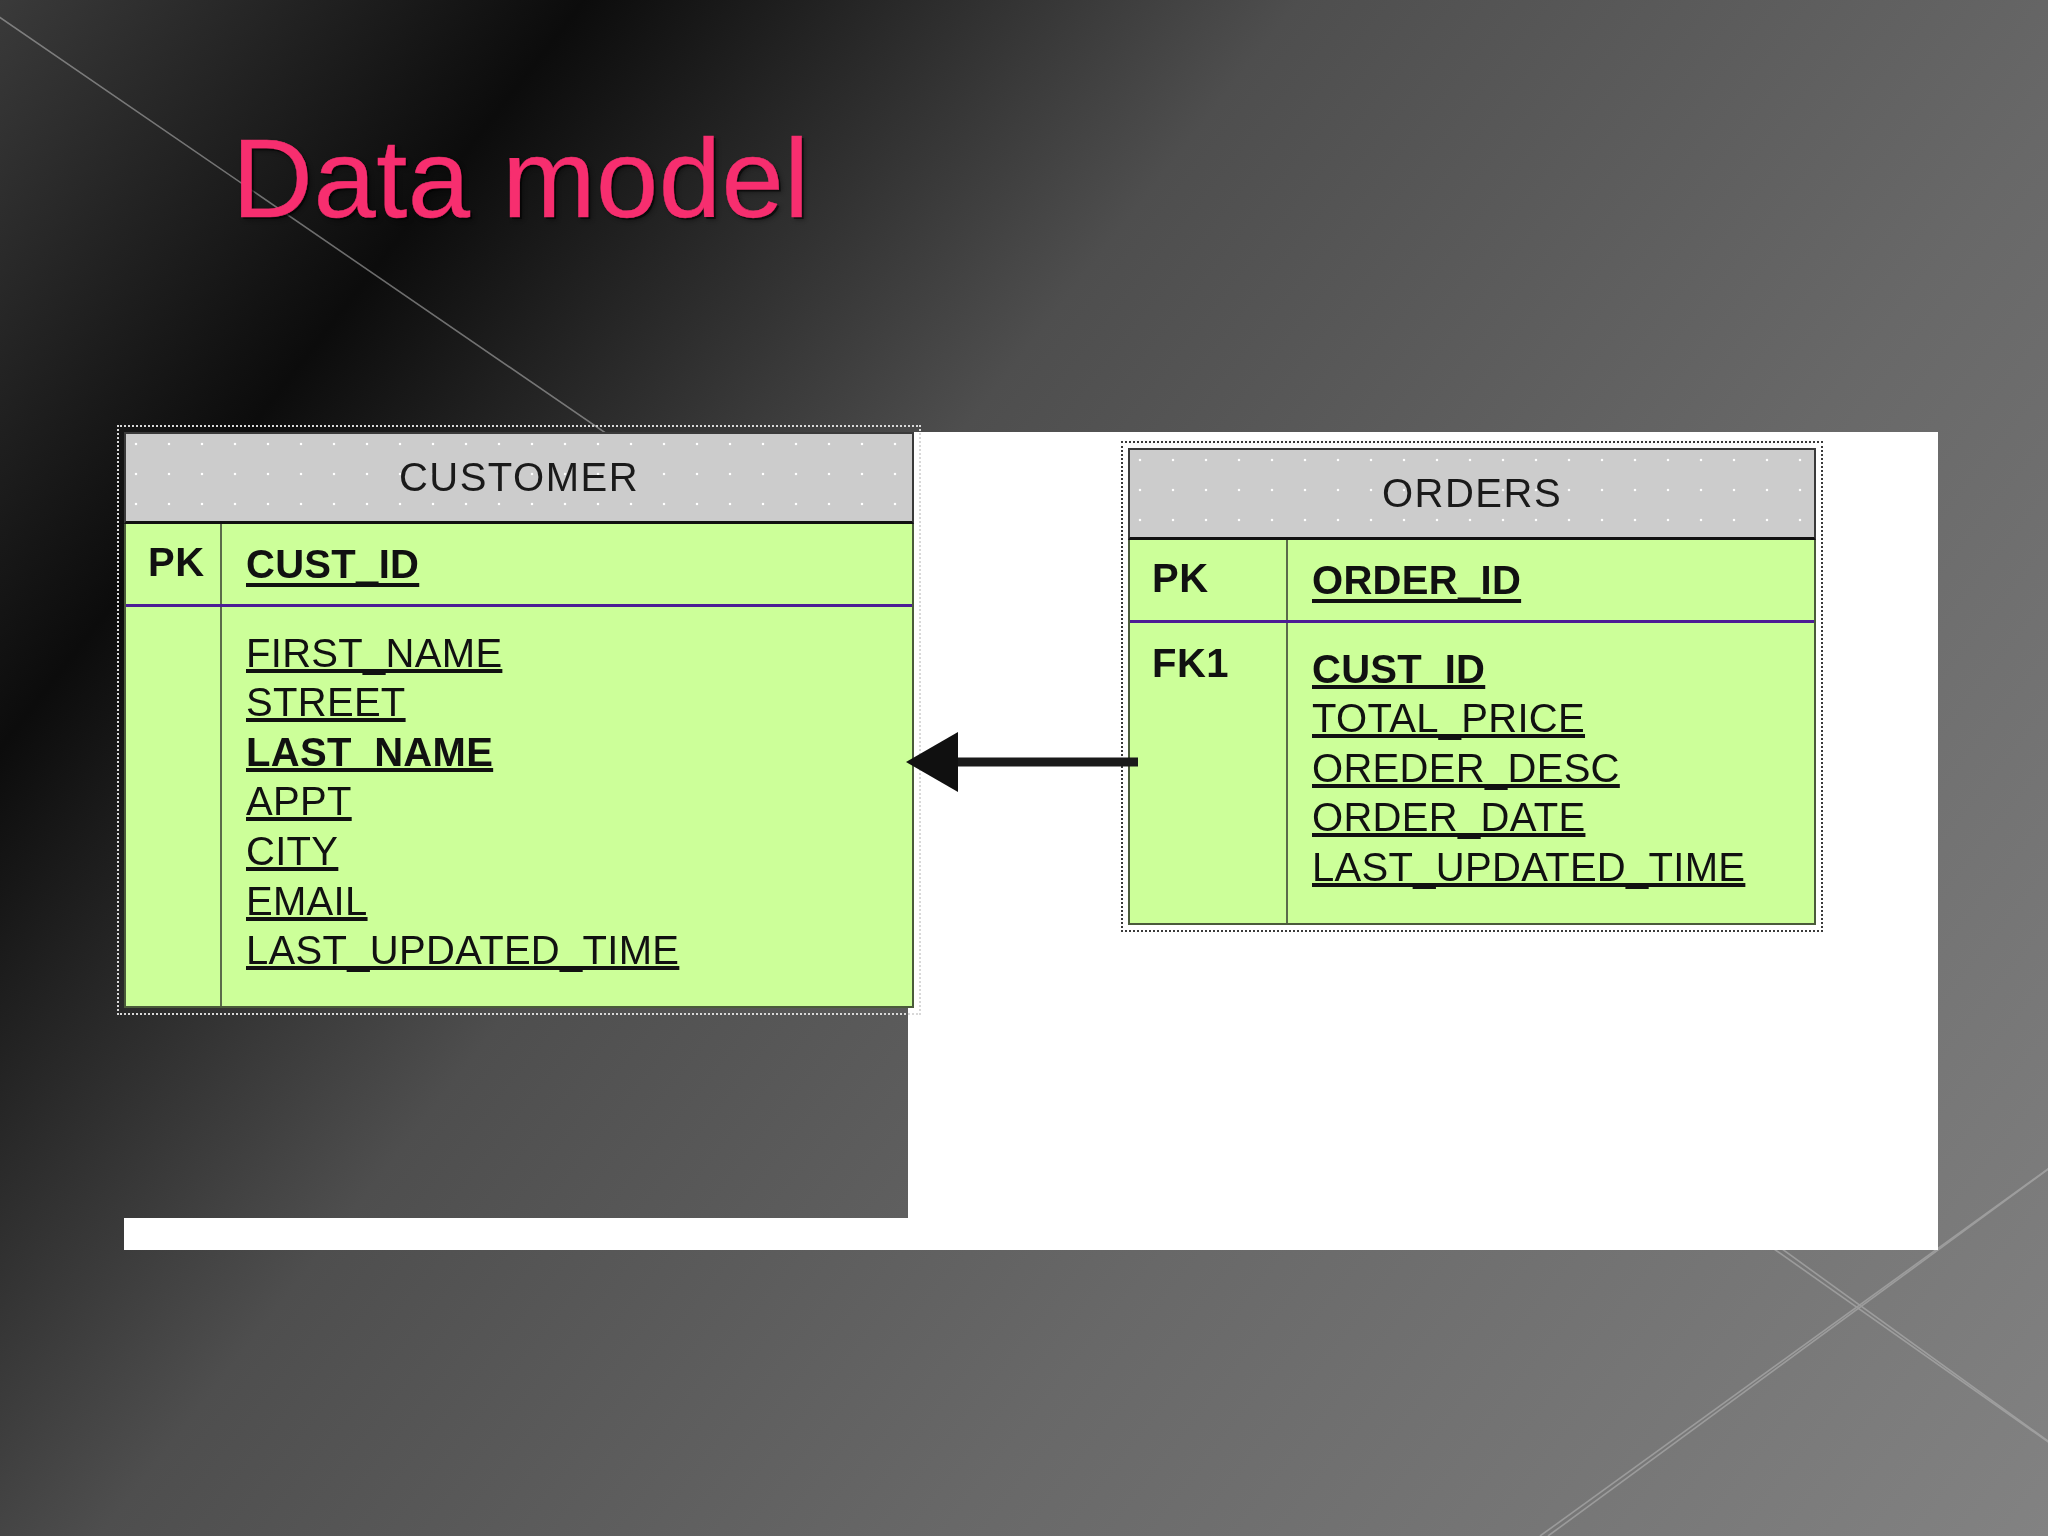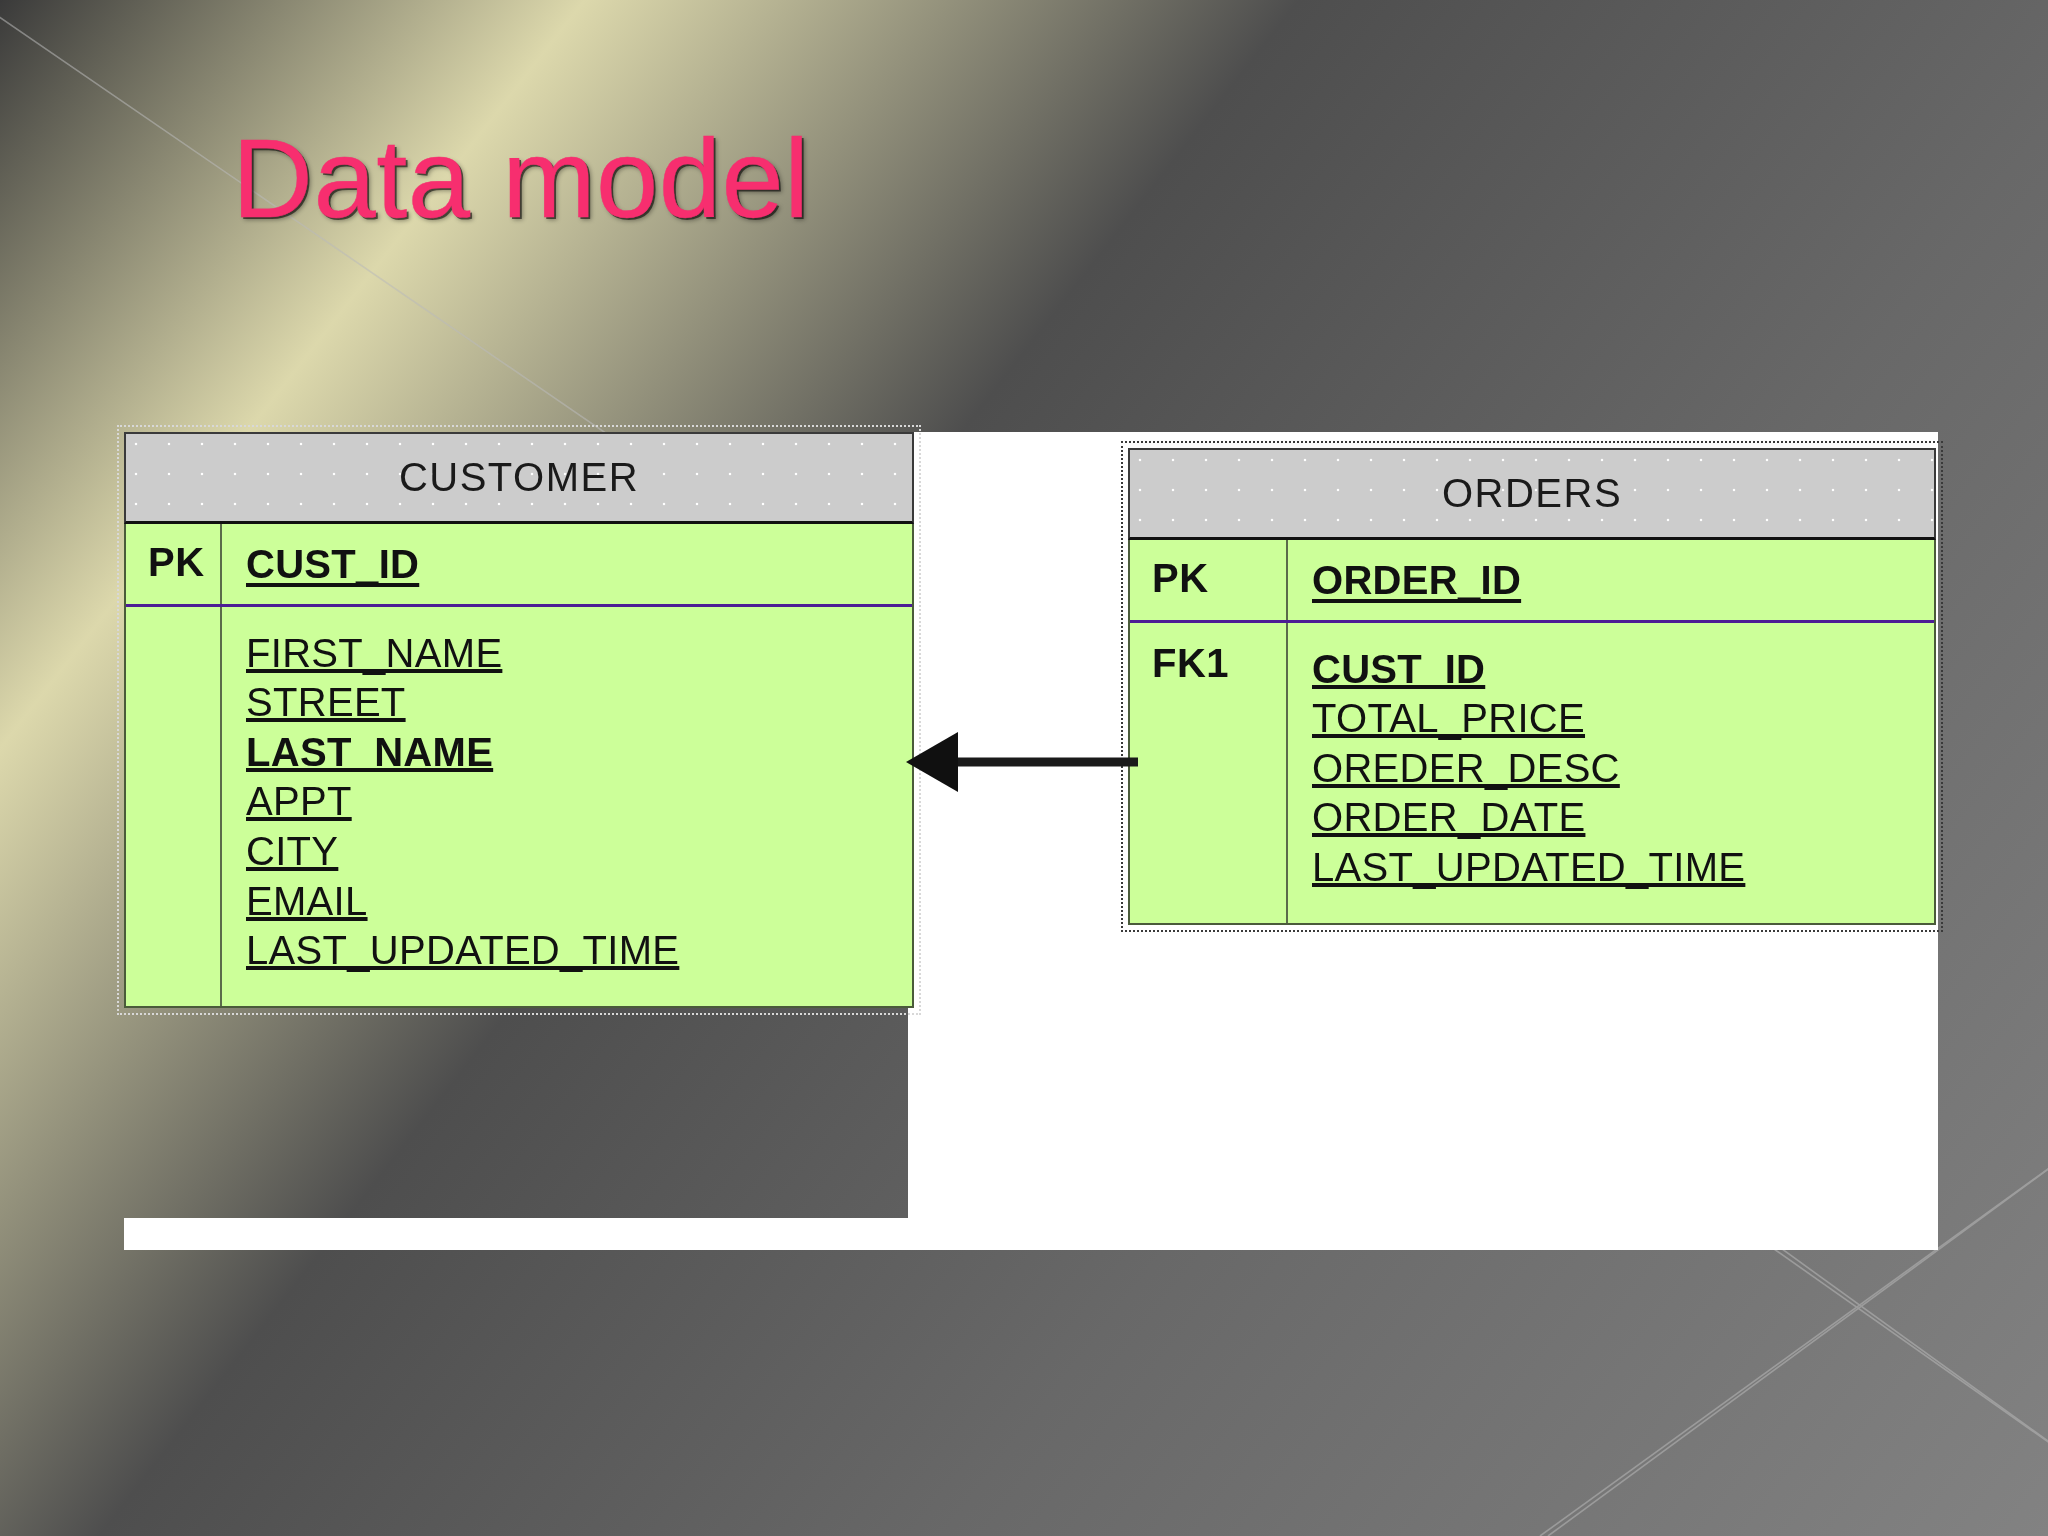--- a/index.html
+++ b/index.html
@@ -9,21 +9,21 @@
     width: 2048px;
     height: 1536px;
     overflow: hidden;
     font-family: "Liberation Sans", sans-serif;
   }
 
   #slide {
     position: relative;
     width: 2048px;
     height: 1536px;
-    background: #fef9c3;
+    background: #000000;
     overflow: hidden;
   }
 
   
   .bg-gradient {
     position: absolute;
     inset: 0;
     background:
       linear-gradient(128deg,
         rgba(58,58,58,1) 0%,
@@ -163,21 +163,21 @@
 
   
   #table-customer { left: 124px; top: 432px; width: 790px; border-radius: 10px; }
   #table-customer .tbl-header { height: 92px; }
   #table-customer .col-key { width: 96px; }
   #table-customer .pk-row .col-key,
   #table-customer .pk-row .col-attr { padding-top: 16px; padding-bottom: 14px; }
   #table-customer .attr-block .col-attr { padding-top: 22px; padding-bottom: 30px; }
 
   
-  #table-orders { left: 1128px; top: 448px; width: 808px; }
+  #table-orders { left: 1128px; top: 448px; width: 688px; }
   #table-orders .tbl-header { height: 92px; }
   #table-orders .col-key { width: 158px; }
   #table-orders .pk-row .col-key,
   #table-orders .pk-row .col-attr { padding-top: 16px; padding-bottom: 14px; }
   #table-orders .attr-block .col-attr { padding-top: 22px; padding-bottom: 30px; }
 
   
   #relationship-arrow {
     position: absolute;
     left: 900px;

